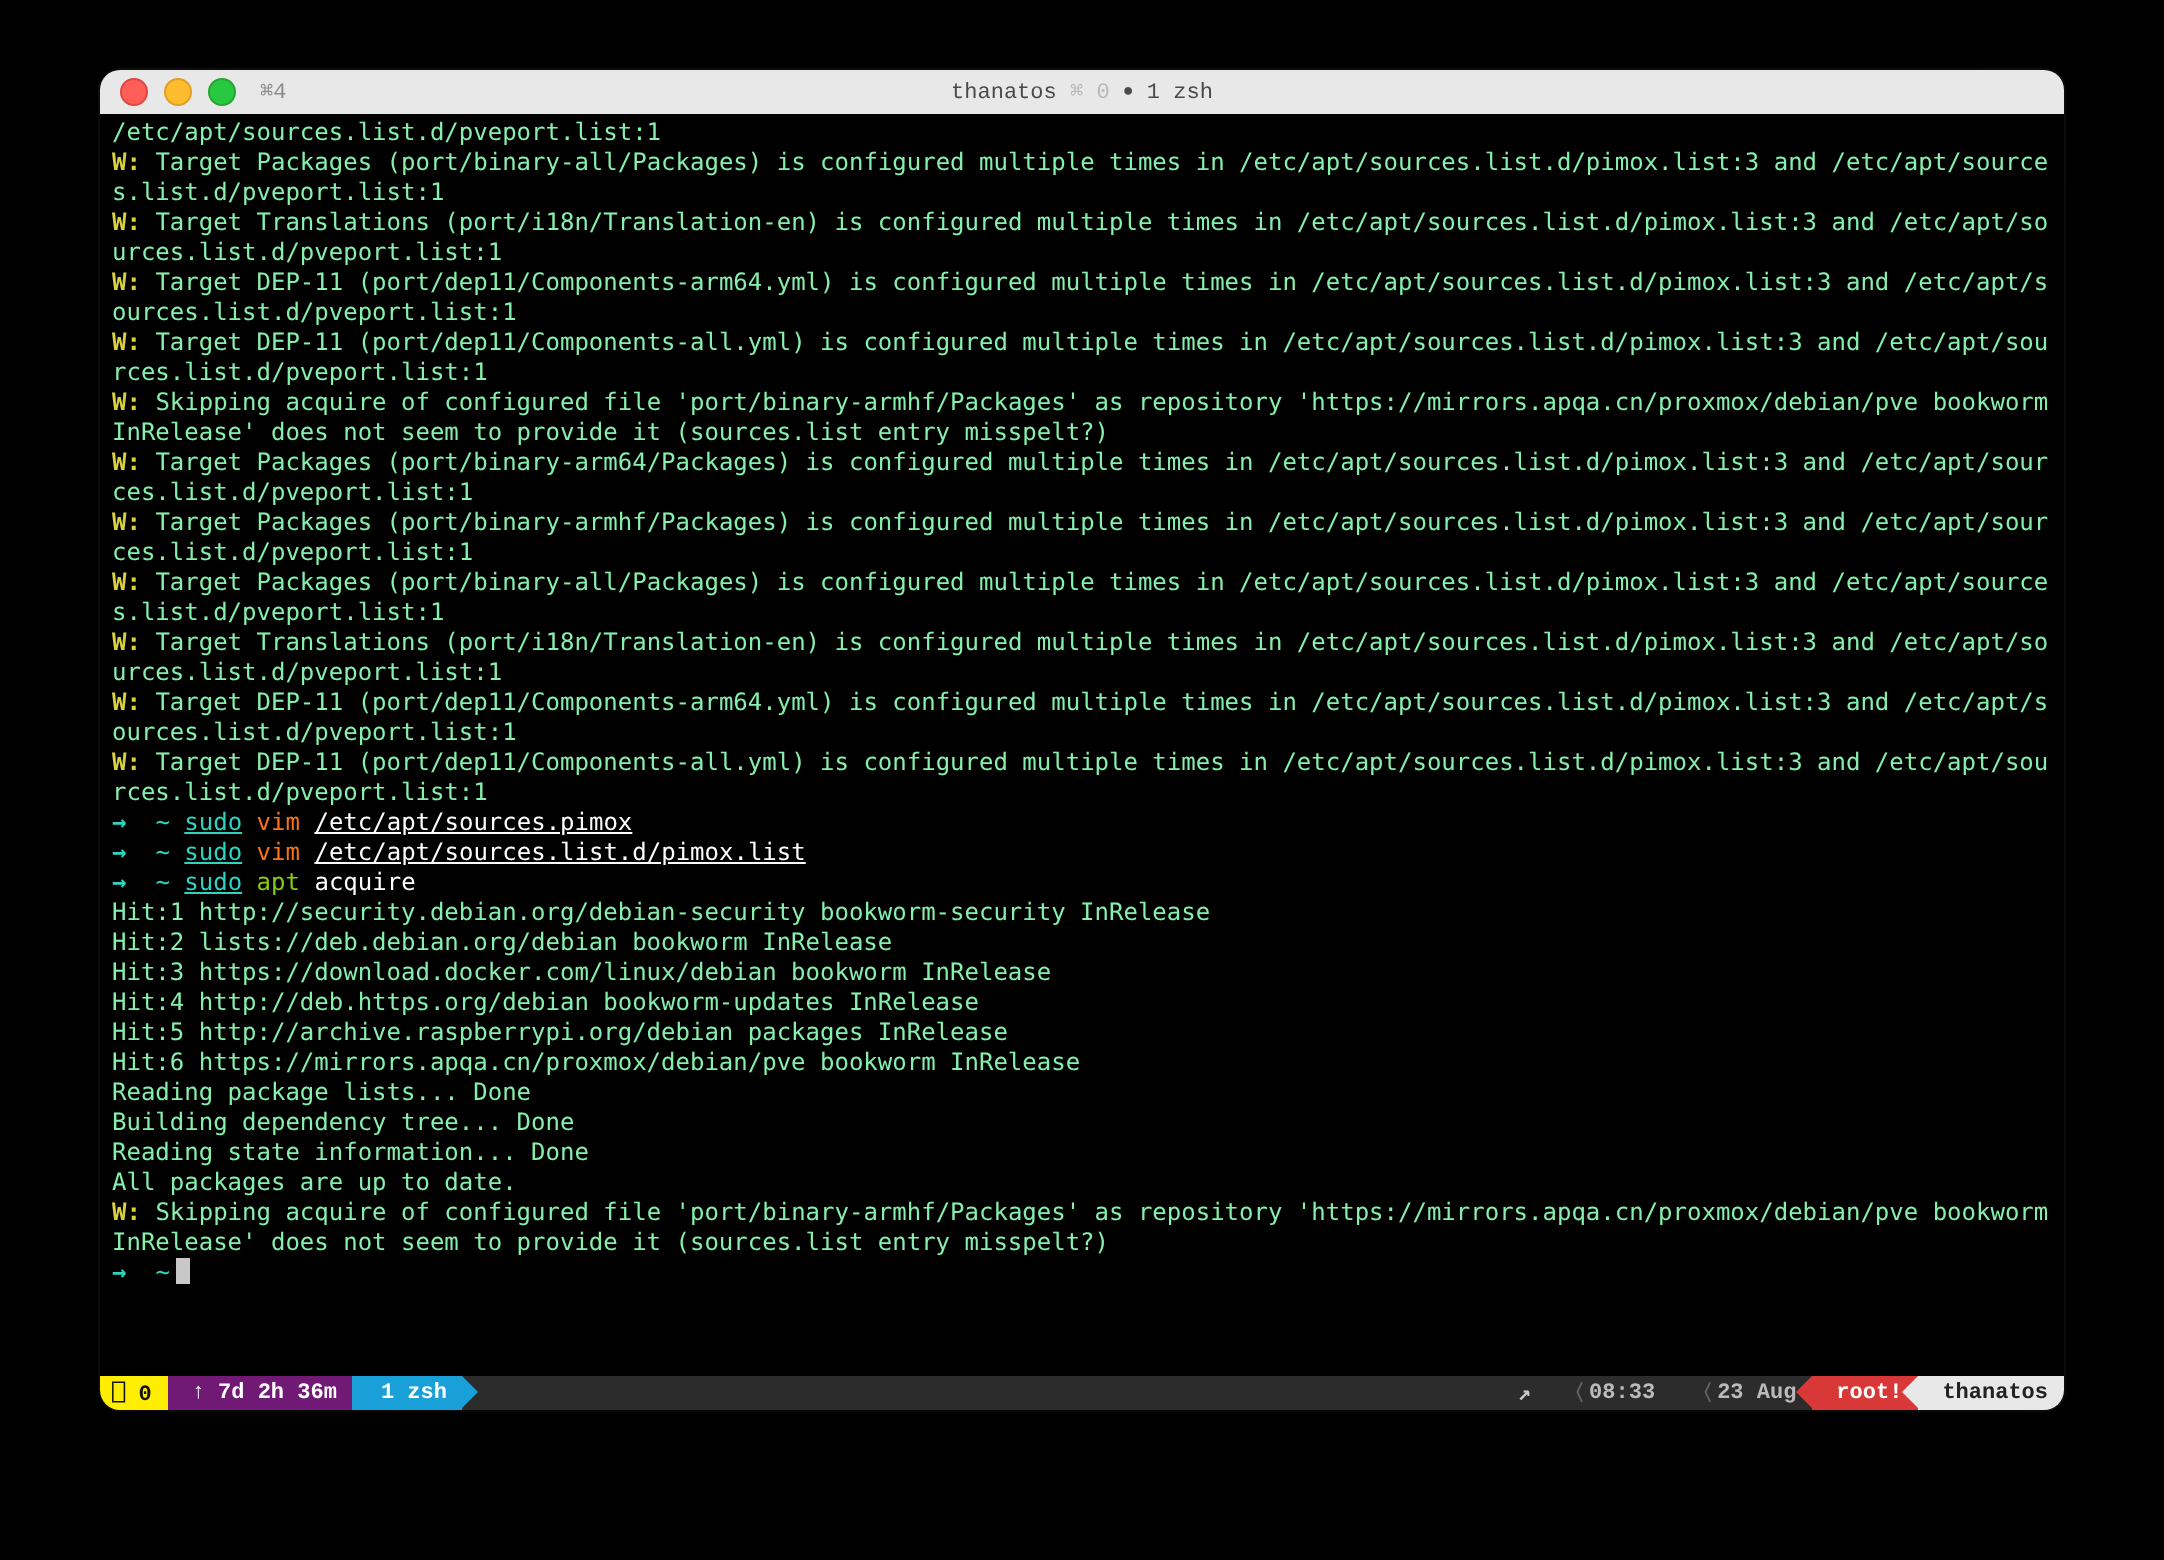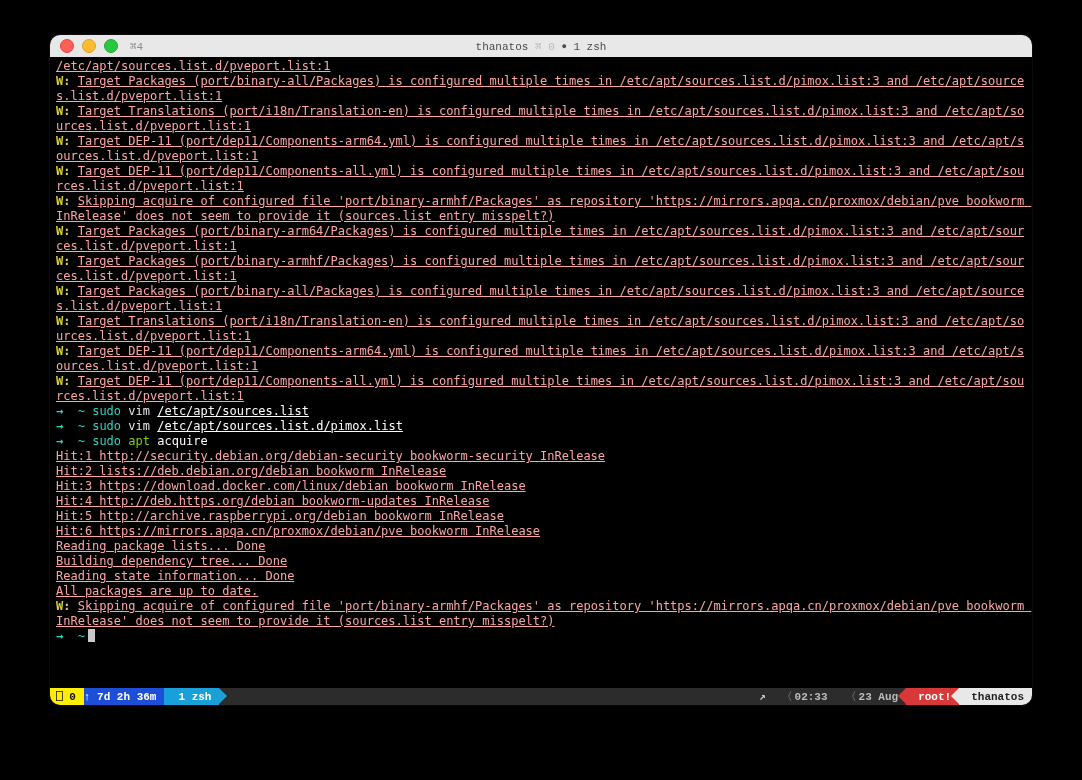--- a/index.html
+++ b/index.html
@@ -58,25 +58,25 @@
     background: #000;
     color: #c8c8c8;
     font-size: 12px;
     line-height: 15px;
     padding: 2px 6px 0 6px;
     white-space: pre-wrap;
     word-break: break-all;
     font-family: "Menlo", "Consolas", monospace;
   }
   .W    { color: #d9d03a; font-weight: bold; }
-  .txt  { color: #fca5a5; text-decoration: underline; }
+  .txt  { color: #86efac; }
   .arrow{ color: #2dd4bf; font-weight: bold; }
   .tld  { color: #2dd4bf; }
-  .sudo { color: #2dd4bf; }
-  .vim  { color: #e5e5e5; }
+  .sudo { color: #2dd4bf; text-decoration: underline; }
+  .vim  { color: #f97316; }
   .path { color: #ffffff; text-decoration: underline; }
   .apt  { color: #84cc16; }
   .aptarg { color: #ffffff; }
   .cursor {
     display:inline-block; width:7px; height:13px;
     background:#c8c8c8; vertical-align:-2px; margin-left:3px;
   }
 
   .statusbar {
     height: 17px;
@@ -88,21 +88,21 @@
     color: #111;
   }
   .seg { display: flex; align-items: center; padding: 0 8px 0 8px; position: relative; }
   .seg .arrow-r {
     position: absolute; right:-8px; top:0; width:0; height:0;
     border-top: 8.5px solid transparent;
     border-bottom: 8.5px solid transparent;
   }
   .seg0 { background: #ffee00; color:#111; padding-left:6px;}
   .seg0 .arrow-r { border-left: 8px solid #ffee00; }
-  .seg1 { background: #1d4ed8; color:#fff; padding-left:0;}
+  .seg1 { background: #701a75; color:#fff; padding-left:12px;}
   .seg1 .arrow-r { border-left: 8px solid #e63db0; }
   .seg2 { background: #1aa0d9; color:#fff; padding-left:14px;}
   .seg2 .arrow-r { border-left: 8px solid #1aa0d9; }
   .spacer { flex:1; background: #2c2c2c; color:#888; display:flex; align-items:center; justify-content:flex-end; padding-right:4px;}
   .rseg { display:flex; align-items:center; padding:0 8px; position:relative;}
   .rseg .arrow-l {
     position:absolute; left:-8px; top:0; width:0;height:0;
     border-top:8.5px solid transparent; border-bottom:8.5px solid transparent;
   }
   .r-time { background:#2c2c2c; color:#bbb; }
@@ -141,28 +141,28 @@
 <span class="W">W:</span> <span class="txt">Target Translations (port/i18n/Translation-en) is configured multiple times in /etc/apt/sources.list.d/pimox.list:3 and /etc/apt/sources.list.d/pveport.list:1</span>
 <span class="W">W:</span> <span class="txt">Target DEP-11 (port/dep11/Components-arm64.yml) is configured multiple times in /etc/apt/sources.list.d/pimox.list:3 and /etc/apt/sources.list.d/pveport.list:1</span>
 <span class="W">W:</span> <span class="txt">Target DEP-11 (port/dep11/Components-all.yml) is configured multiple times in /etc/apt/sources.list.d/pimox.list:3 and /etc/apt/sources.list.d/pveport.list:1</span>
 <span class="W">W:</span> <span class="txt">Skipping acquire of configured file 'port/binary-armhf/Packages' as repository 'https://mirrors.apqa.cn/proxmox/debian/pve bookworm InRelease' does not seem to provide it (sources.list entry misspelt?)</span>
 <span class="W">W:</span> <span class="txt">Target Packages (port/binary-arm64/Packages) is configured multiple times in /etc/apt/sources.list.d/pimox.list:3 and /etc/apt/sources.list.d/pveport.list:1</span>
 <span class="W">W:</span> <span class="txt">Target Packages (port/binary-armhf/Packages) is configured multiple times in /etc/apt/sources.list.d/pimox.list:3 and /etc/apt/sources.list.d/pveport.list:1</span>
 <span class="W">W:</span> <span class="txt">Target Packages (port/binary-all/Packages) is configured multiple times in /etc/apt/sources.list.d/pimox.list:3 and /etc/apt/sources.list.d/pveport.list:1</span>
 <span class="W">W:</span> <span class="txt">Target Translations (port/i18n/Translation-en) is configured multiple times in /etc/apt/sources.list.d/pimox.list:3 and /etc/apt/sources.list.d/pveport.list:1</span>
 <span class="W">W:</span> <span class="txt">Target DEP-11 (port/dep11/Components-arm64.yml) is configured multiple times in /etc/apt/sources.list.d/pimox.list:3 and /etc/apt/sources.list.d/pveport.list:1</span>
 <span class="W">W:</span> <span class="txt">Target DEP-11 (port/dep11/Components-all.yml) is configured multiple times in /etc/apt/sources.list.d/pimox.list:3 and /etc/apt/sources.list.d/pveport.list:1</span>
-<span class="arrow">→</span>  <span class="tld">~</span> <span class="sudo">sudo</span> <span class="vim">vim</span> <span class="path">/etc/apt/sources.list</span>
+<span class="arrow">→</span>  <span class="tld">~</span> <span class="sudo">sudo</span> <span class="vim">vim</span> <span class="path">/etc/apt/sources.pimox</span>
 <span class="arrow">→</span>  <span class="tld">~</span> <span class="sudo">sudo</span> <span class="vim">vim</span> <span class="path">/etc/apt/sources.list.d/pimox.list</span>
 <span class="arrow">→</span>  <span class="tld">~</span> <span class="sudo">sudo</span> <span class="apt">apt</span> <span class="aptarg">acquire</span>
 <span class="txt">Hit:1 http://security.debian.org/debian-security bookworm-security InRelease</span>
 <span class="txt">Hit:2 lists://deb.debian.org/debian bookworm InRelease</span>
 <span class="txt">Hit:3 https://download.docker.com/linux/debian bookworm InRelease</span>
 <span class="txt">Hit:4 http://deb.https.org/debian bookworm-updates InRelease</span>
-<span class="txt">Hit:5 http://archive.raspberrypi.org/debian bookworm InRelease</span>
+<span class="txt">Hit:5 http://archive.raspberrypi.org/debian packages InRelease</span>
 <span class="txt">Hit:6 https://mirrors.apqa.cn/proxmox/debian/pve bookworm InRelease</span>
 <span class="txt">Reading package lists... Done</span>
 <span class="txt">Building dependency tree... Done</span>
 <span class="txt">Reading state information... Done</span>
 <span class="txt">All packages are up to date.</span>
 <span class="W">W:</span> <span class="txt">Skipping acquire of configured file 'port/binary-armhf/Packages' as repository 'https://mirrors.apqa.cn/proxmox/debian/pve bookworm InRelease' does not seem to provide it (sources.list entry misspelt?)</span>
 <span class="arrow">→</span>  <span class="tld">~</span><span class="cursor"></span></div>
 
   <div class="statusbar">
     <div class="seg seg0">
@@ -175,21 +175,21 @@
     </div>
     <div class="seg seg2">
       <span>1 zsh</span>
       <span class="arrow-r"></span>
     </div>
     <div class="spacer">
       <span class="bolt">↗</span>
     </div>
     <div class="rseg r-time">
       <span class="chev">〈</span>
-      <span>02:33</span>
+      <span>08:33</span>
     </div>
     <div class="rseg r-date">
       <span class="chev">〈</span>
       <span>23 Aug</span>
     </div>
     <div class="rseg r-root">
       <span class="arrow-l"></span>
       <span>root!</span>
     </div>
     <div class="rseg r-host">

